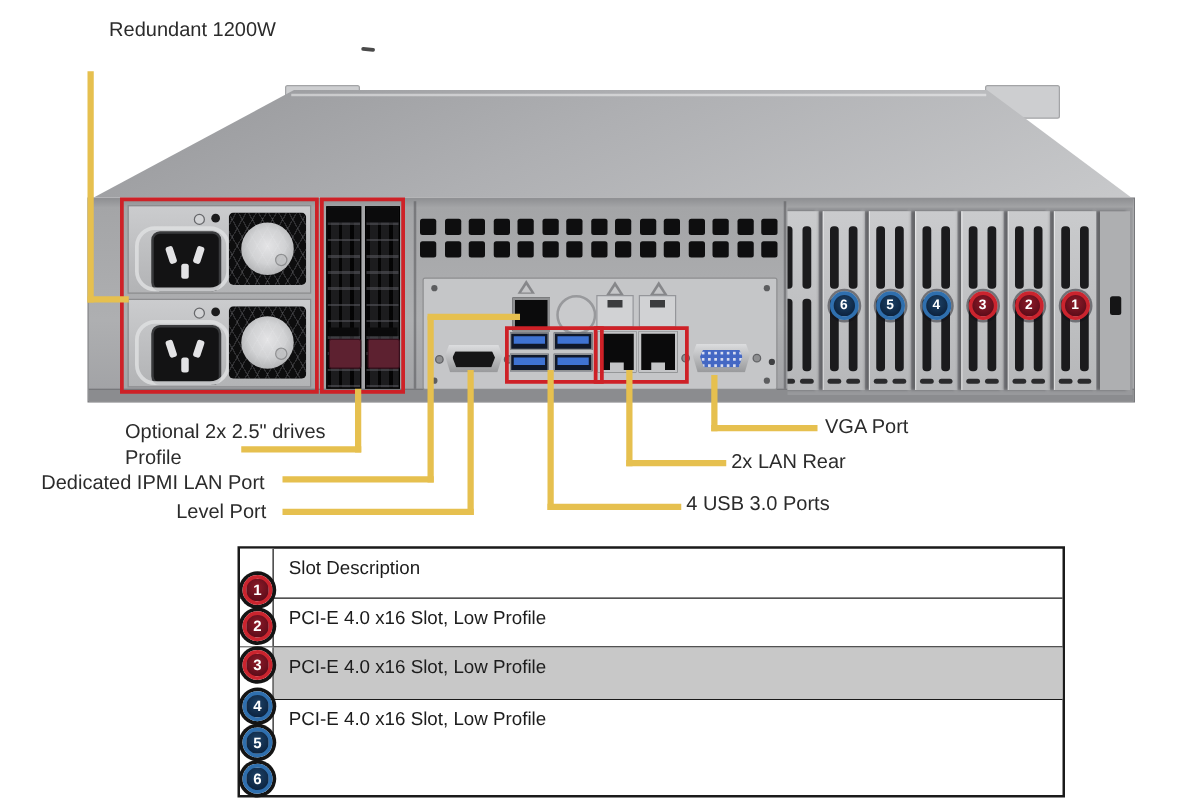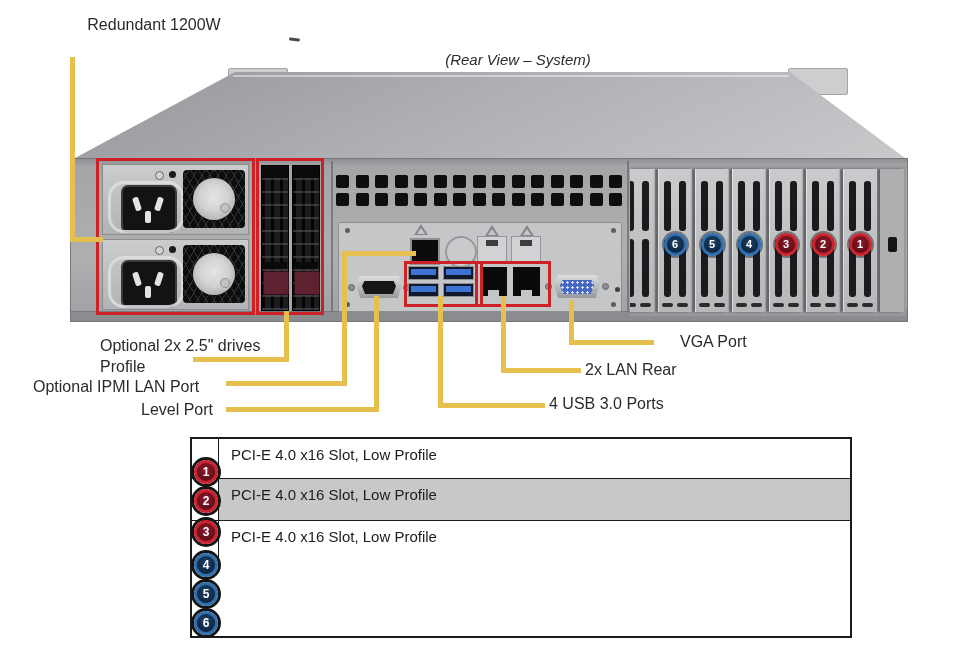--- a/index.html
+++ b/index.html
@@ -91,26 +91,25 @@
   .t-row.shaded .t-text-cell{background:#c8c8c8;}
   #stray-mark{position:absolute;left:289px;top:38px;width:11px;height:3px;background:#4a4a4a;transform:rotate(6deg);border-radius:2px;}
   .mini-screw{position:absolute;width:5px;height:5px;border-radius:50%;background:#3f4042;z-index:5;}
 </style>
 </head>
 <body>
 
 <div id="canvas" style="--yellow: #e6c04f; --red: #ce2127;">
 
   <div class="note center" style="left:30px;top:14px;width:248px;"><span>Redundant 1200W</span><br></div>
-  <div id="diagram-title" style="left:398px;top:51px;width:240px;text-align:center;">(Rear View – System)</div>
   <div id="stray-mark"></div>
   <div class="note" style="left:100px;top:335px;"><span>Optional 2x 2.5" drives</span><br><span>Profile</span></div>
-  <div class="note" style="left:33px;top:376px;">Optional IPMI LAN Port</div>
+  <div class="note" style="left:33px;top:376px;">Dedicated IPMI LAN Port</div>
   <div class="note" style="left:141px;top:399px;">Level Port</div>
-  <div class="note" style="left:660px;top:331px;margin-left:20px;">VGA Port</div>
+  <div class="note" style="left:660px;top:331px;">VGA Port</div>
   <div class="note" style="left:585px;top:359px;">2x LAN Rear</div>
   <div class="note" style="left:549px;top:393px;">4 USB 3.0 Ports</div>
 
   <div class="yline" style="left:70px;top:57px;width:5px;height:185px;"></div>
   <div class="yline" style="left:70px;top:237px;width:33px;height:5px;"></div>
   <div class="yline" style="left:284px;top:311px;width:5px;height:51px;"></div>
   <div class="yline" style="left:193px;top:357px;width:96px;height:5px;"></div>
   <div class="yline" style="left:226px;top:381px;width:121px;height:5px;"></div>
   <div class="yline" style="left:342px;top:253px;width:5px;height:133px;"></div>
   <div class="yline" style="left:342px;top:251px;width:74px;height:5px;"></div>
@@ -328,20 +327,24 @@
         <div class="pci-slot" style="left: 6px; top: 70px; height: 58px;"></div>
         <div class="pci-slot" style="left: 21px; top: 70px; height: 58px;"></div>
         <div class="pci-dash" style="left: 4px; top: 134px;"></div>
         <div class="pci-dash" style="left: 19px; top: 134px;"></div>
       </div>
     </div>
 
   <div id="ref-table">
     <div class="t-row" style="height:39px;">
       <div class="t-badge-cell"></div>
+      <div class="t-text-cell">Slot Description</div>
+    </div>
+    <div class="t-row" style="height:39px;">
+      <div class="t-badge-cell"></div>
       <div class="t-text-cell">PCI-E 4.0 x16 Slot, Low Profile</div>
     </div>
     <div class="t-row shaded" style="height:42px;">
       <div class="t-badge-cell"></div>
       <div class="t-text-cell">PCI-E 4.0 x16 Slot, Low Profile</div>
     </div>
     <div class="t-row" style="height:38px;">
       <div class="t-badge-cell"></div>
       <div class="t-text-cell">PCI-E 4.0 x16 Slot, Low Profile</div>
     </div>

